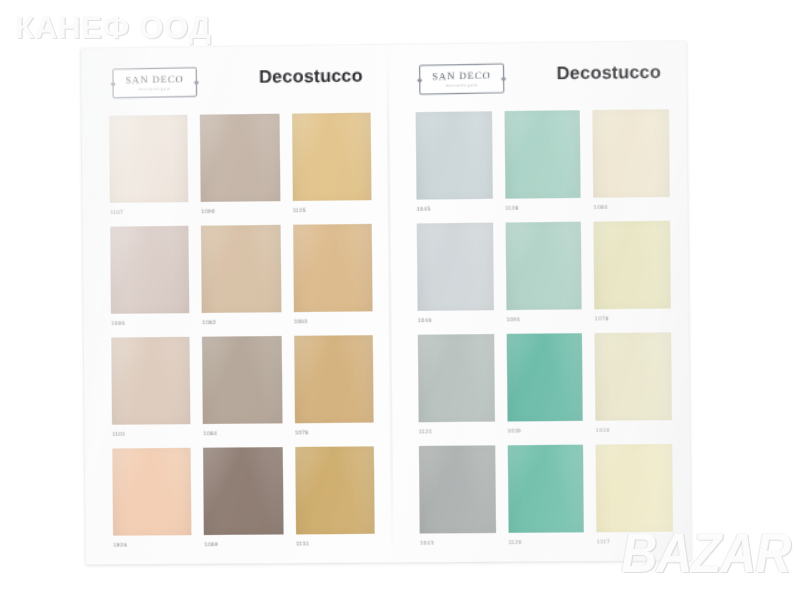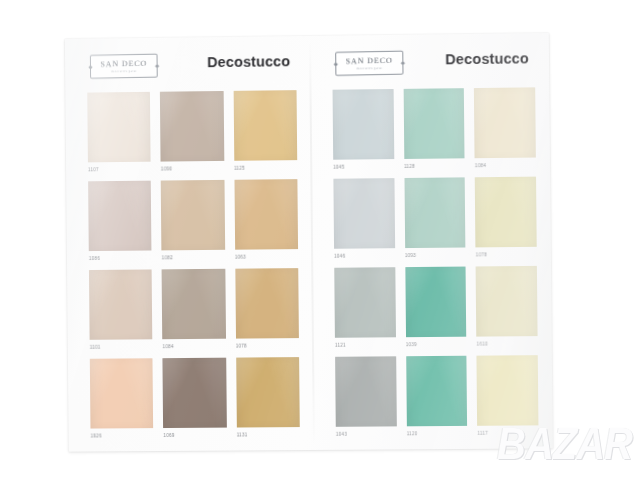--- a/index.html
+++ b/index.html
@@ -337,16 +337,17 @@
         <div class="swatch-cell">
           <div class="swatch-chip" style="background-color: rgb(231, 224, 174);"></div>
           <div class="swatch-code">1117</div>
         </div>
       </div>
     </div>
 
     <div id="sheen"></div>
   </div>
 
+  <div class="watermark" id="watermark-company">КАНЕФ ООД</div>
 
   <div class="watermark" id="watermark-bazar">BAZAR</div>
 
 </div>
 
 </body></html>

